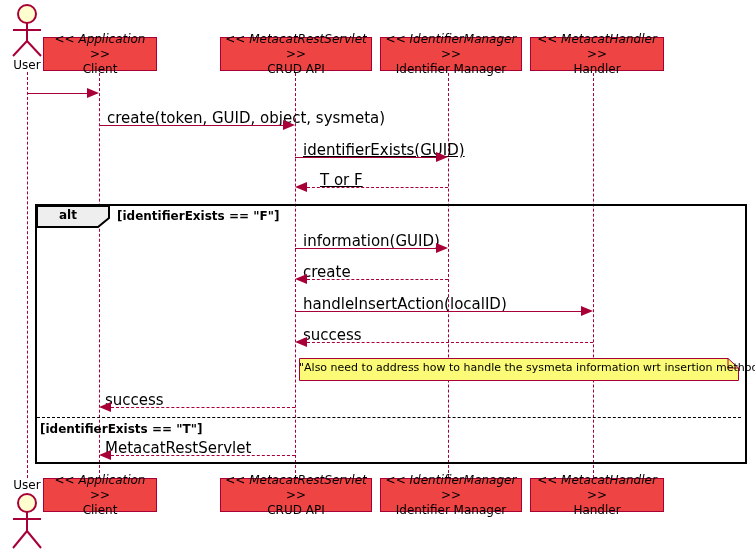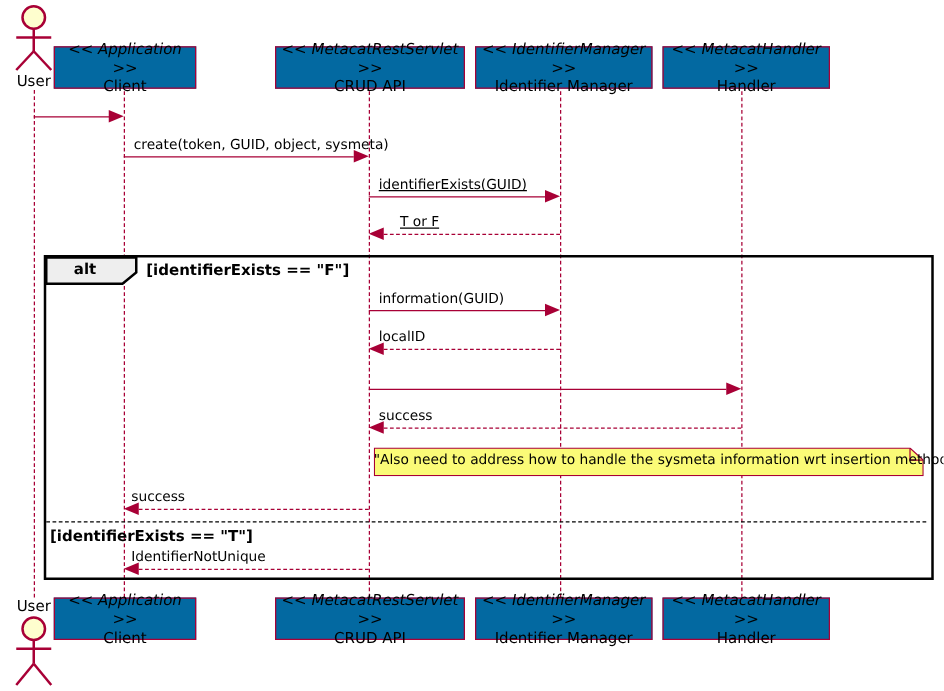--- a/index.html
+++ b/index.html
@@ -4,30 +4,30 @@
 <style>
   html,body{margin:0;padding:0;background:#ffffff;}
   #canvas{
     position:relative;width:755px;height:553px;background:#ffffff;overflow:hidden;
     font-family:"DejaVu Sans","Liberation Sans",sans-serif;color:#000;
   }
   
   .lifeline{position:absolute;width:0;border-left:1px dashed #A80036;}
   
   .pbox{
-    position:absolute;height:32px;background:#0369a1;border:1.5px solid #A80036;
+    position:absolute;height:32px;background:#ef4444;border:1.5px solid #A80036;
     display:flex;flex-direction:column;justify-content:center;align-items:center;
     font-size:12px;line-height:15px;text-align:center;box-sizing:content-box;
   }
   .stereo{font-style:italic;}
   .pname{}
   
   .actor-label{position:absolute;font-size:12px;text-align:center;width:54px;}
   
-  .msg-label{position:absolute;font-size:11px;white-space:nowrap;}
+  .msg-label{position:absolute;font-size:15px;white-space:nowrap;}
   .arrow-line{position:absolute;height:0;}
   .arrow-line.solid{border-top:1.2px solid #A80036;}
   .arrow-line.dashed{border-top:1.2px dashed #A80036;}
   .arrow-head{position:absolute;width:0;height:0;}
   .arrow-head.right{border-left:12px solid #A80036;border-top:5px solid transparent;border-bottom:5px solid transparent;}
   .arrow-head.left{border-right:12px solid #A80036;border-top:5px solid transparent;border-bottom:5px solid transparent;}
   
   .alt-frame{position:absolute;border:2px solid #000;background:transparent;}
   .alt-tab{position:absolute;left:-1px;top:-1px;}
   .alt-tab-text{position:absolute;left:0;top:2px;width:62px;text-align:center;font-size:12px;font-weight:bold;}
@@ -96,44 +96,45 @@
     <div class="alt-tab-text">alt</div>
     <div class="alt-cond" style="left:80px;top:3px;">[identifierExists == "F"]</div>
     <div class="alt-divider" style="left:0;top:211px;width:704px;"></div>
     <div class="alt-cond" style="left:3px;top:216px;">[identifierExists == "T"]</div>
   </div>
 
   <div class="msg-label" style="left:303px;top:232px;">information(GUID)</div>
   <div class="arrow-line solid" style="left:295px;top:248px;width:141px;"></div>
   <div class="arrow-head right" style="left:436px;top:243px;"></div>
 
-  <div class="msg-label" style="left:303px;top:263px;">localID</div>
+  <div class="msg-label" style="left:303px;top:263px;">create</div>
   <div class="arrow-line dashed" style="left:307px;top:279px;width:141px;"></div>
   <div class="arrow-head left" style="left:295px;top:274px;"></div>
 
+  <div class="msg-label" style="left:303px;top:295px;">handleInsertAction(localID)</div>
   <div class="arrow-line solid" style="left:295px;top:311px;width:286px;"></div>
   <div class="arrow-head right" style="left:581px;top:306px;"></div>
 
   <div class="msg-label" style="left:303px;top:326px;">success</div>
   <div class="arrow-line dashed" style="left:307px;top:342px;width:286px;"></div>
   <div class="arrow-head left" style="left:295px;top:337px;"></div>
 
   <div class="note" style="left:299px;top:358px;width:440px;height:23px;">
     <svg width="440" height="23" viewBox="0 0 440 23" style="position:absolute;left:0;top:0;">
       <path d="M0.5,0.5 H429 L439.5,10 V22.5 H0.5 Z" fill="#FBFB77" stroke="#A80036" stroke-width="1"></path>
       <path d="M429,0.5 V10 H439.5" fill="none" stroke="#A80036" stroke-width="1"></path>
     </svg>
     <div class="note-text">"Also need to address how to handle the sysmeta information wrt insertion methods"</div>
   </div>
 
   <div class="msg-label" style="left:105px;top:391px;">success</div>
   <div class="arrow-line dashed" style="left:111px;top:407px;width:184px;"></div>
   <div class="arrow-head left" style="left:99px;top:402px;"></div>
 
-  <div class="msg-label" style="left:105px;top:439px;">IdentifierNotUnique</div>
+  <div class="msg-label" style="left:105px;top:439px;">MetacatRestServlet</div>
   <div class="arrow-line dashed" style="left:111px;top:455px;width:184px;"></div>
   <div class="arrow-head left" style="left:99px;top:450px;"></div>
 
   <div class="pbox" style="left:43px;top:478px;width:112px;">
     <div class="stereo">&lt;&lt; Application &gt;&gt;</div>
     <div class="pname">Client</div>
   </div>
   <div class="pbox" style="left:220px;top:478px;width:150px;">
     <div class="stereo">&lt;&lt; MetacatRestServlet &gt;&gt;</div>
     <div class="pname">CRUD API</div>

